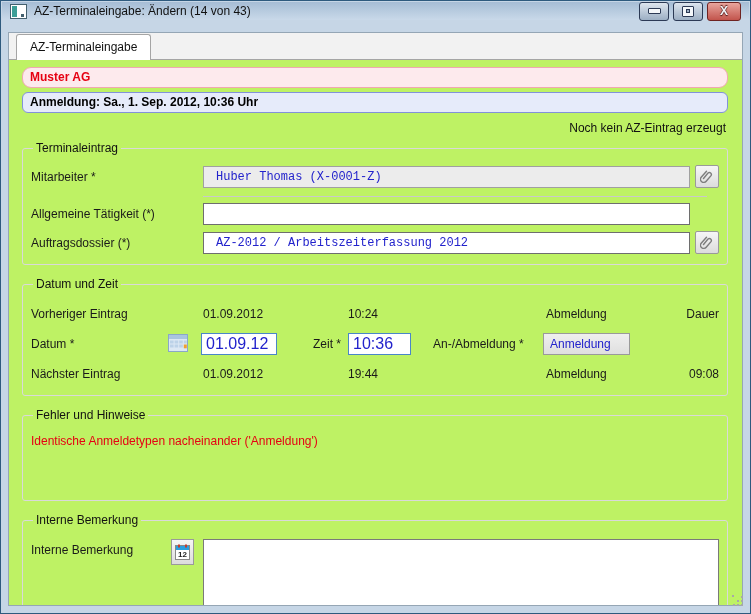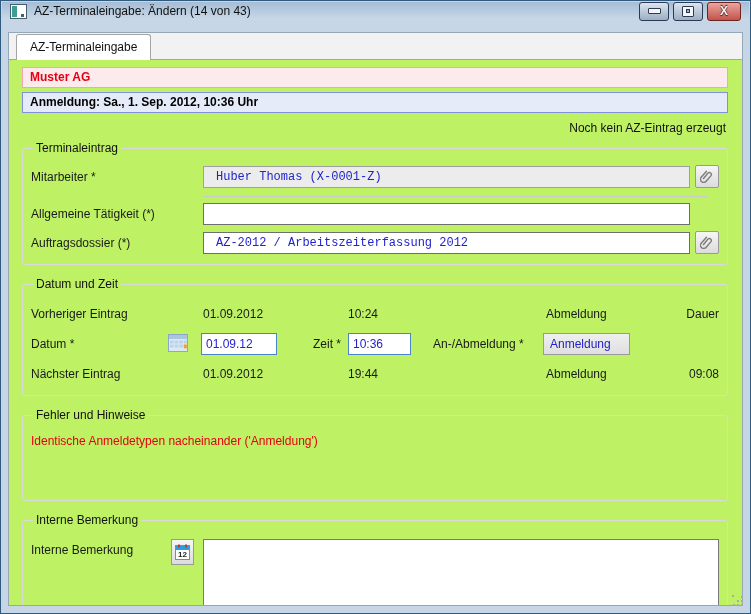--- a/index.html
+++ b/index.html
@@ -46,22 +46,22 @@
   .tab{
     background:#fff; border:1px solid #a5a5a5; border-bottom:none;
     border-radius:3px 3px 0 0; padding:5px 13px 6px 13px; font-size:12px; color:#111;
     position:relative; top:1px;
   }
   .main{ padding:7px 14px 0 13px; }
 
   
   .banner{ height:21px; line-height:19px; font-size:12px; font-weight:bold;
            padding:0 7px; border:1px solid; margin-bottom:4px; }
-  .banner.company{ background:#fdeaed; border-color:#f0a8b0; color:#e60012; }
-  .banner.session{ background:#e6ebfa; border-color:#8292da; color:#000; margin-top:1px; }
+  .banner.company{ background:#fdeaed; border-color:#f0a8b0; color:#e60012;border-radius:9px; }
+  .banner.session{ background:#e6ebfa; border-color:#8292da; color:#000; margin-top:1px;border-radius:6px; }
   .status-note{ text-align:right; font-size:12px; color:#111; margin:8px 2px 6px 0; }
 
   
   fieldset{
     border:1px solid #d9d9d9; border-radius:3px;
     padding:4px 8px 10px 8px; margin-bottom:12px;
   }
   legend{ font-size:12px; font-weight:normal; color:#111; padding:0 3px; margin-left:2px; }
 
   .t-row{ display:flex; align-items:center; margin-top:6px; }
@@ -85,21 +85,21 @@
   .dz-row{ position:relative; height:22px; margin-top:8px; font-size:12px; color:#1a1a1a; }
   .dz-row .p{ position:absolute; top:4px; white-space:nowrap; }
   .c-label{ left:0; }
   .c-date{ left:172px; }
   .c-time{ left:317px; }
   .c-type{ left:515px; }
   .c-extra{ right:0; }
   .cal-btn{ position:absolute; left:136px; top:1px; width:21px; height:19px;
             background:transparent; border:none; padding:0; cursor:default; }
   .mini-input{
-    position:absolute; top:0; height:22px; font-size:12px; padding:0 4px;
+    position:absolute; top:0; height:22px; font-size:16px; padding:0 4px;
     border:1px solid #4a86c8; color:#2222cc; background:#fff;
     font-family:"Liberation Sans", sans-serif;
   }
   .in-date{ left:170px; width:76px; }
   .in-time{ left:317px; width:63px; }
   .lbl-zeit{ left:282px; }
   .lbl-anab{ left:402px; }
   .type-btn{
     position:absolute; left:512px; top:0; height:22px; width:87px;
     font-size:12px; color:#2222cc; text-align:left; padding:0 6px;

